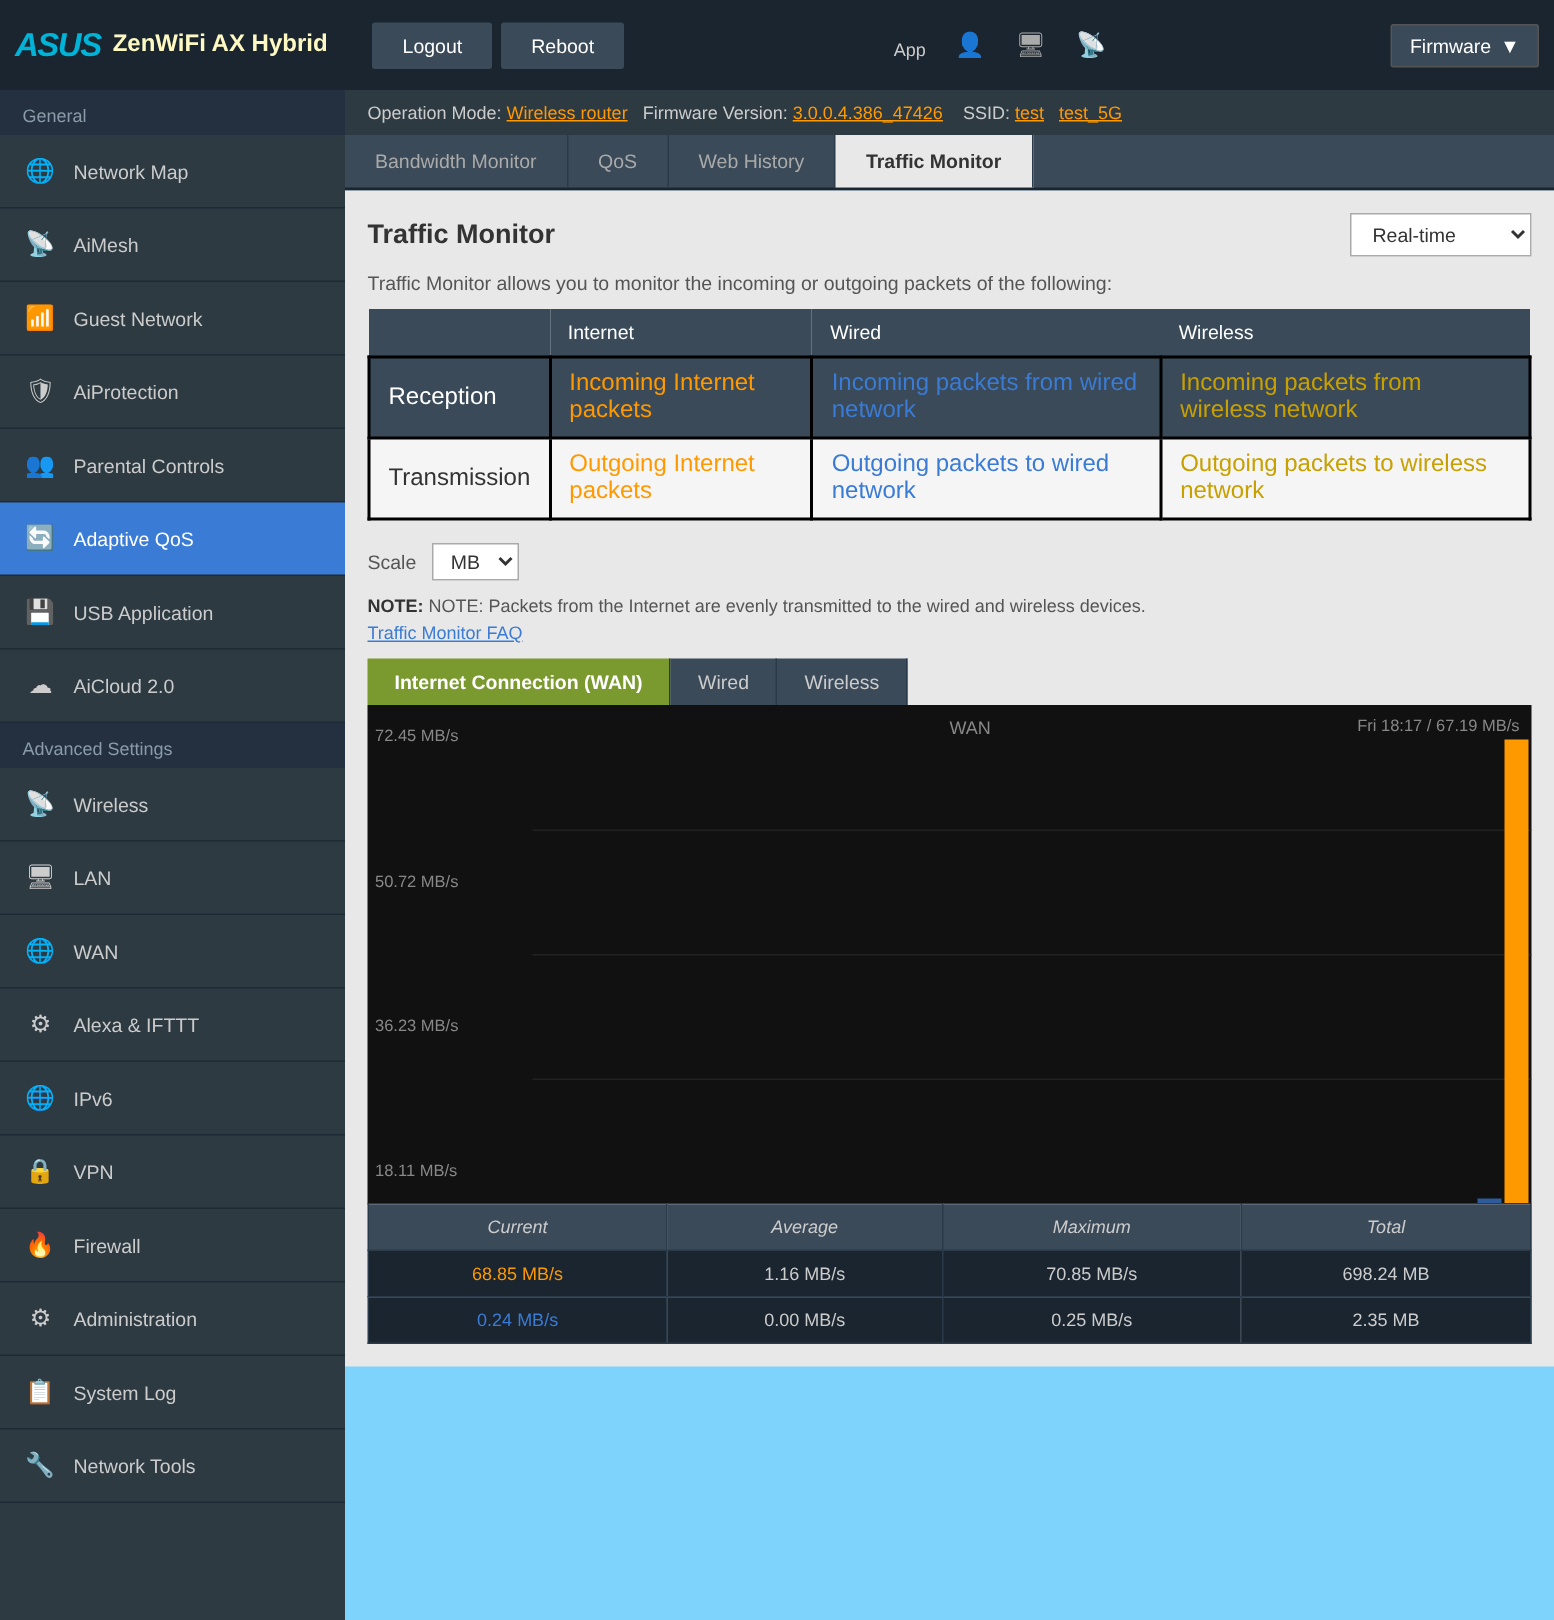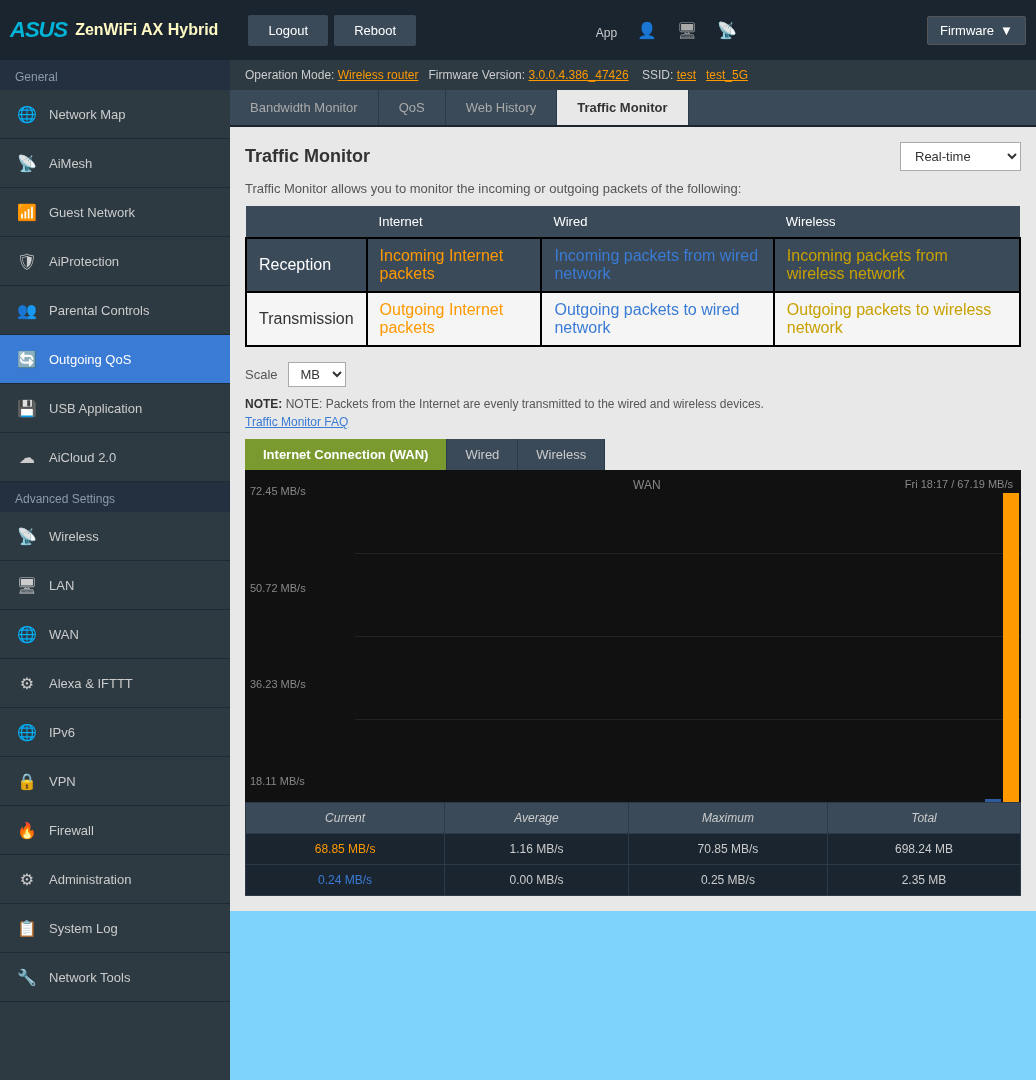--- a/index.html
+++ b/index.html
@@ -132,21 +132,21 @@
         <div class="sidebar-item">
       <span class="sidebar-icon">🛡</span>
       <span class="sidebar-label">AiProtection</span>
     </div>
         <div class="sidebar-item">
       <span class="sidebar-icon">👥</span>
       <span class="sidebar-label">Parental Controls</span>
     </div>
         <div class="sidebar-item active">
       <span class="sidebar-icon">🔄</span>
-      <span class="sidebar-label">Outgoing QoS</span>
+      <span class="sidebar-label">Adaptive QoS</span>
     </div>
         <div class="sidebar-item">
       <span class="sidebar-icon">💾</span>
       <span class="sidebar-label">USB Application</span>
     </div>
         <div class="sidebar-item">
       <span class="sidebar-icon">☁</span>
       <span class="sidebar-label">AiCloud 2.0</span>
     </div>
       </div>

